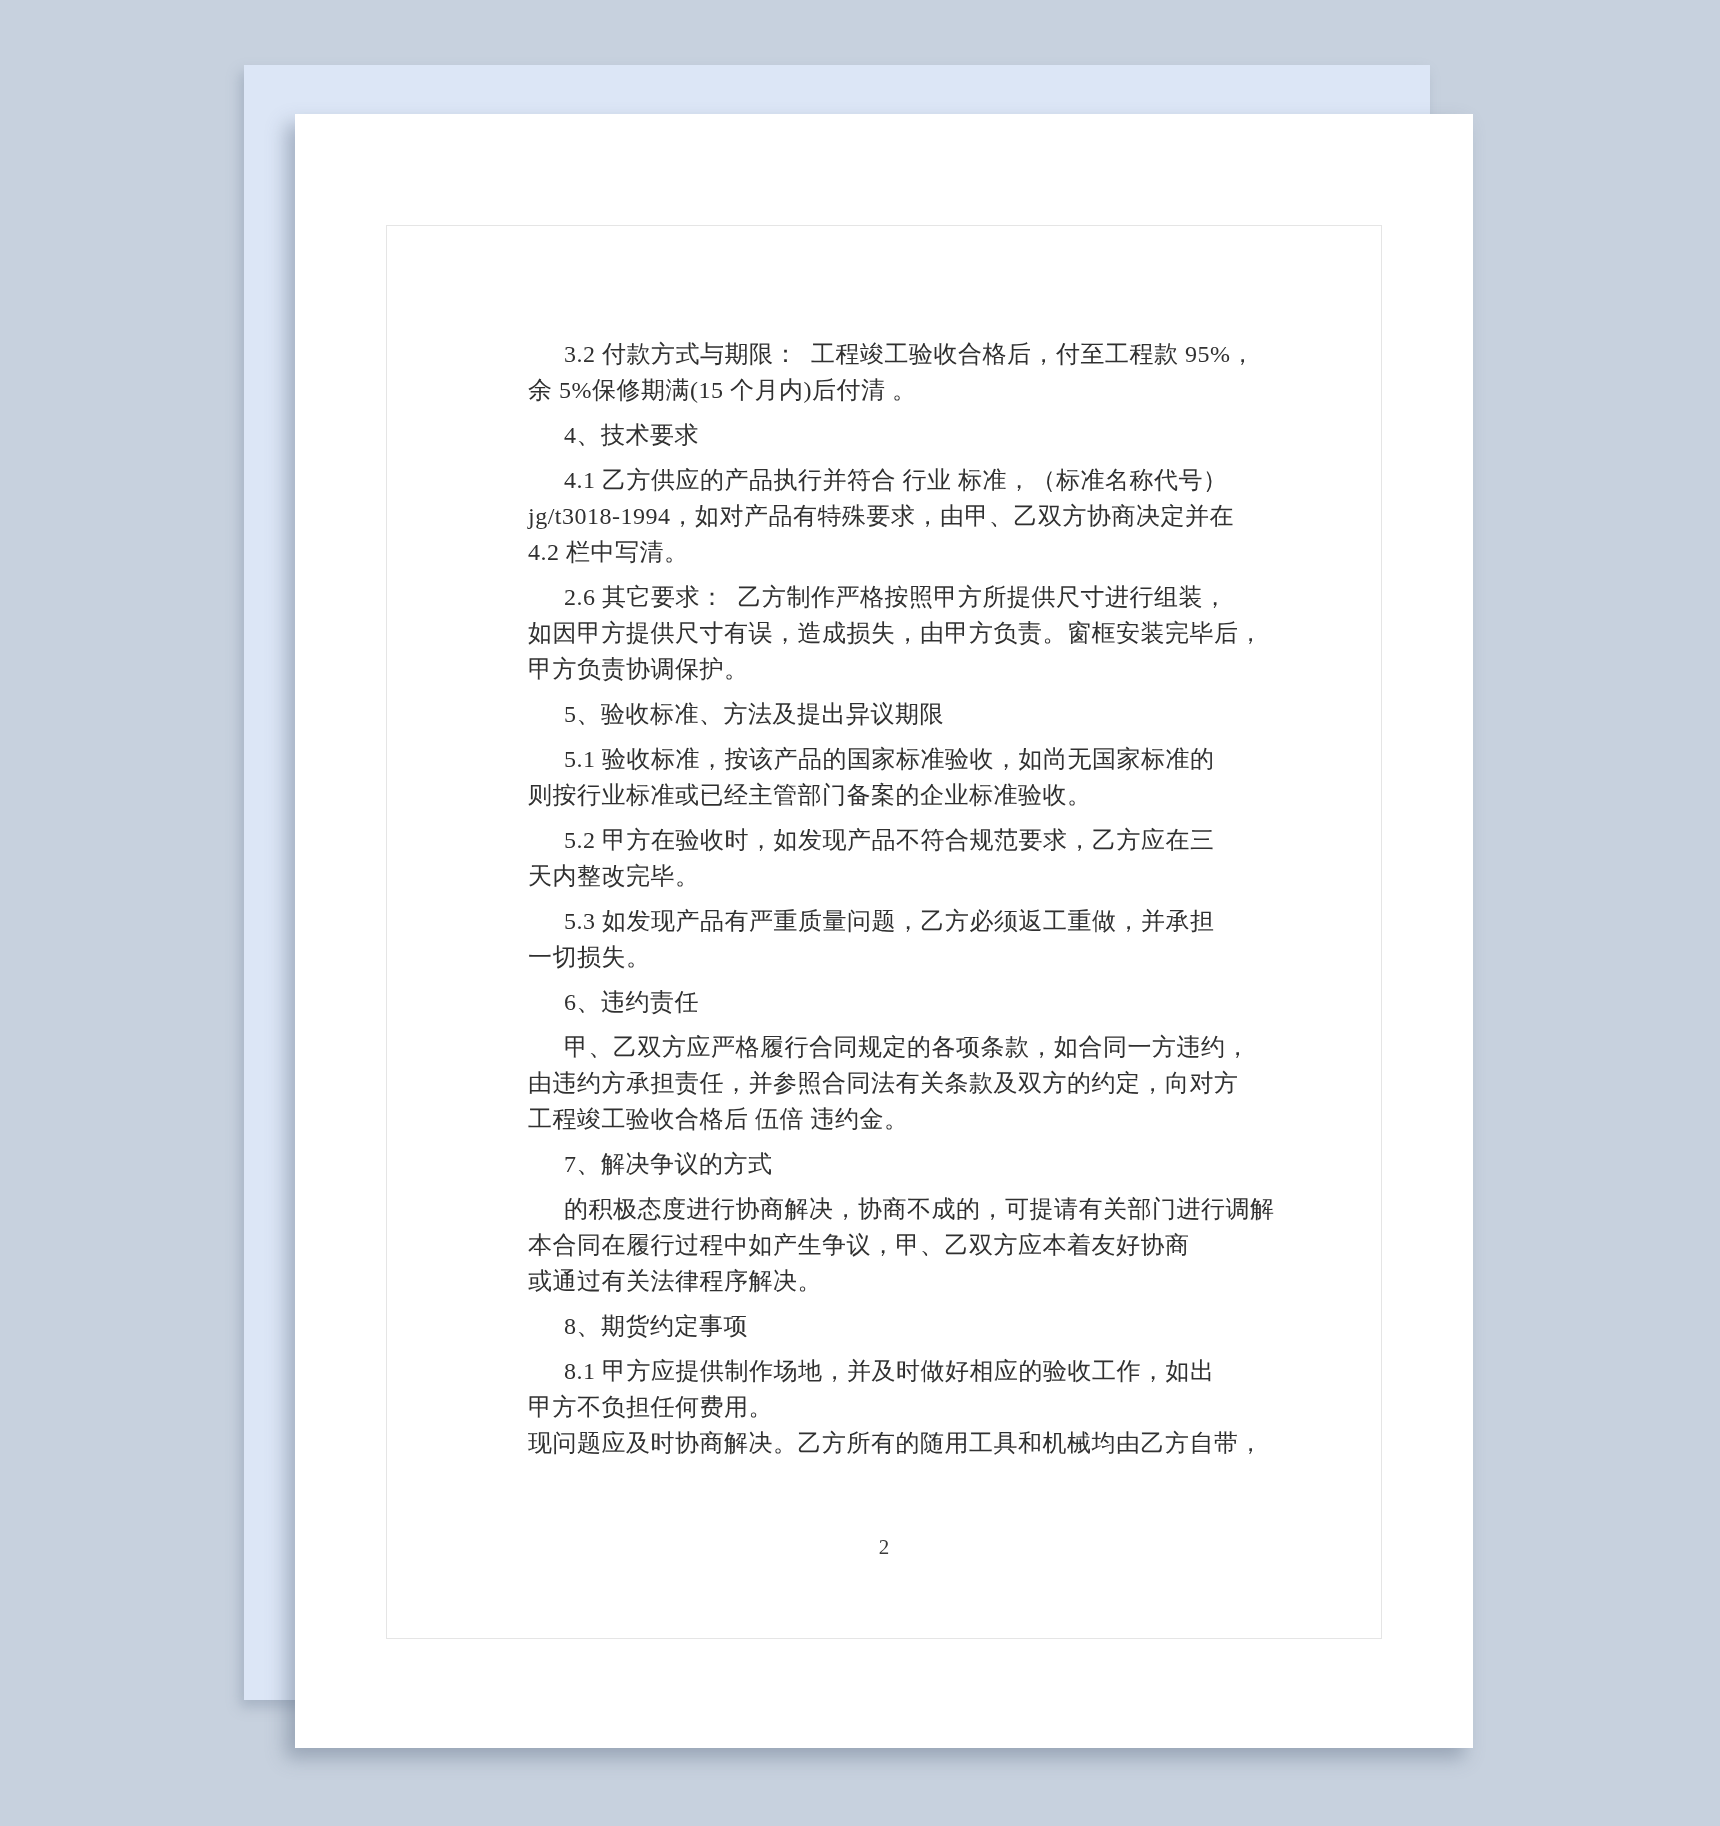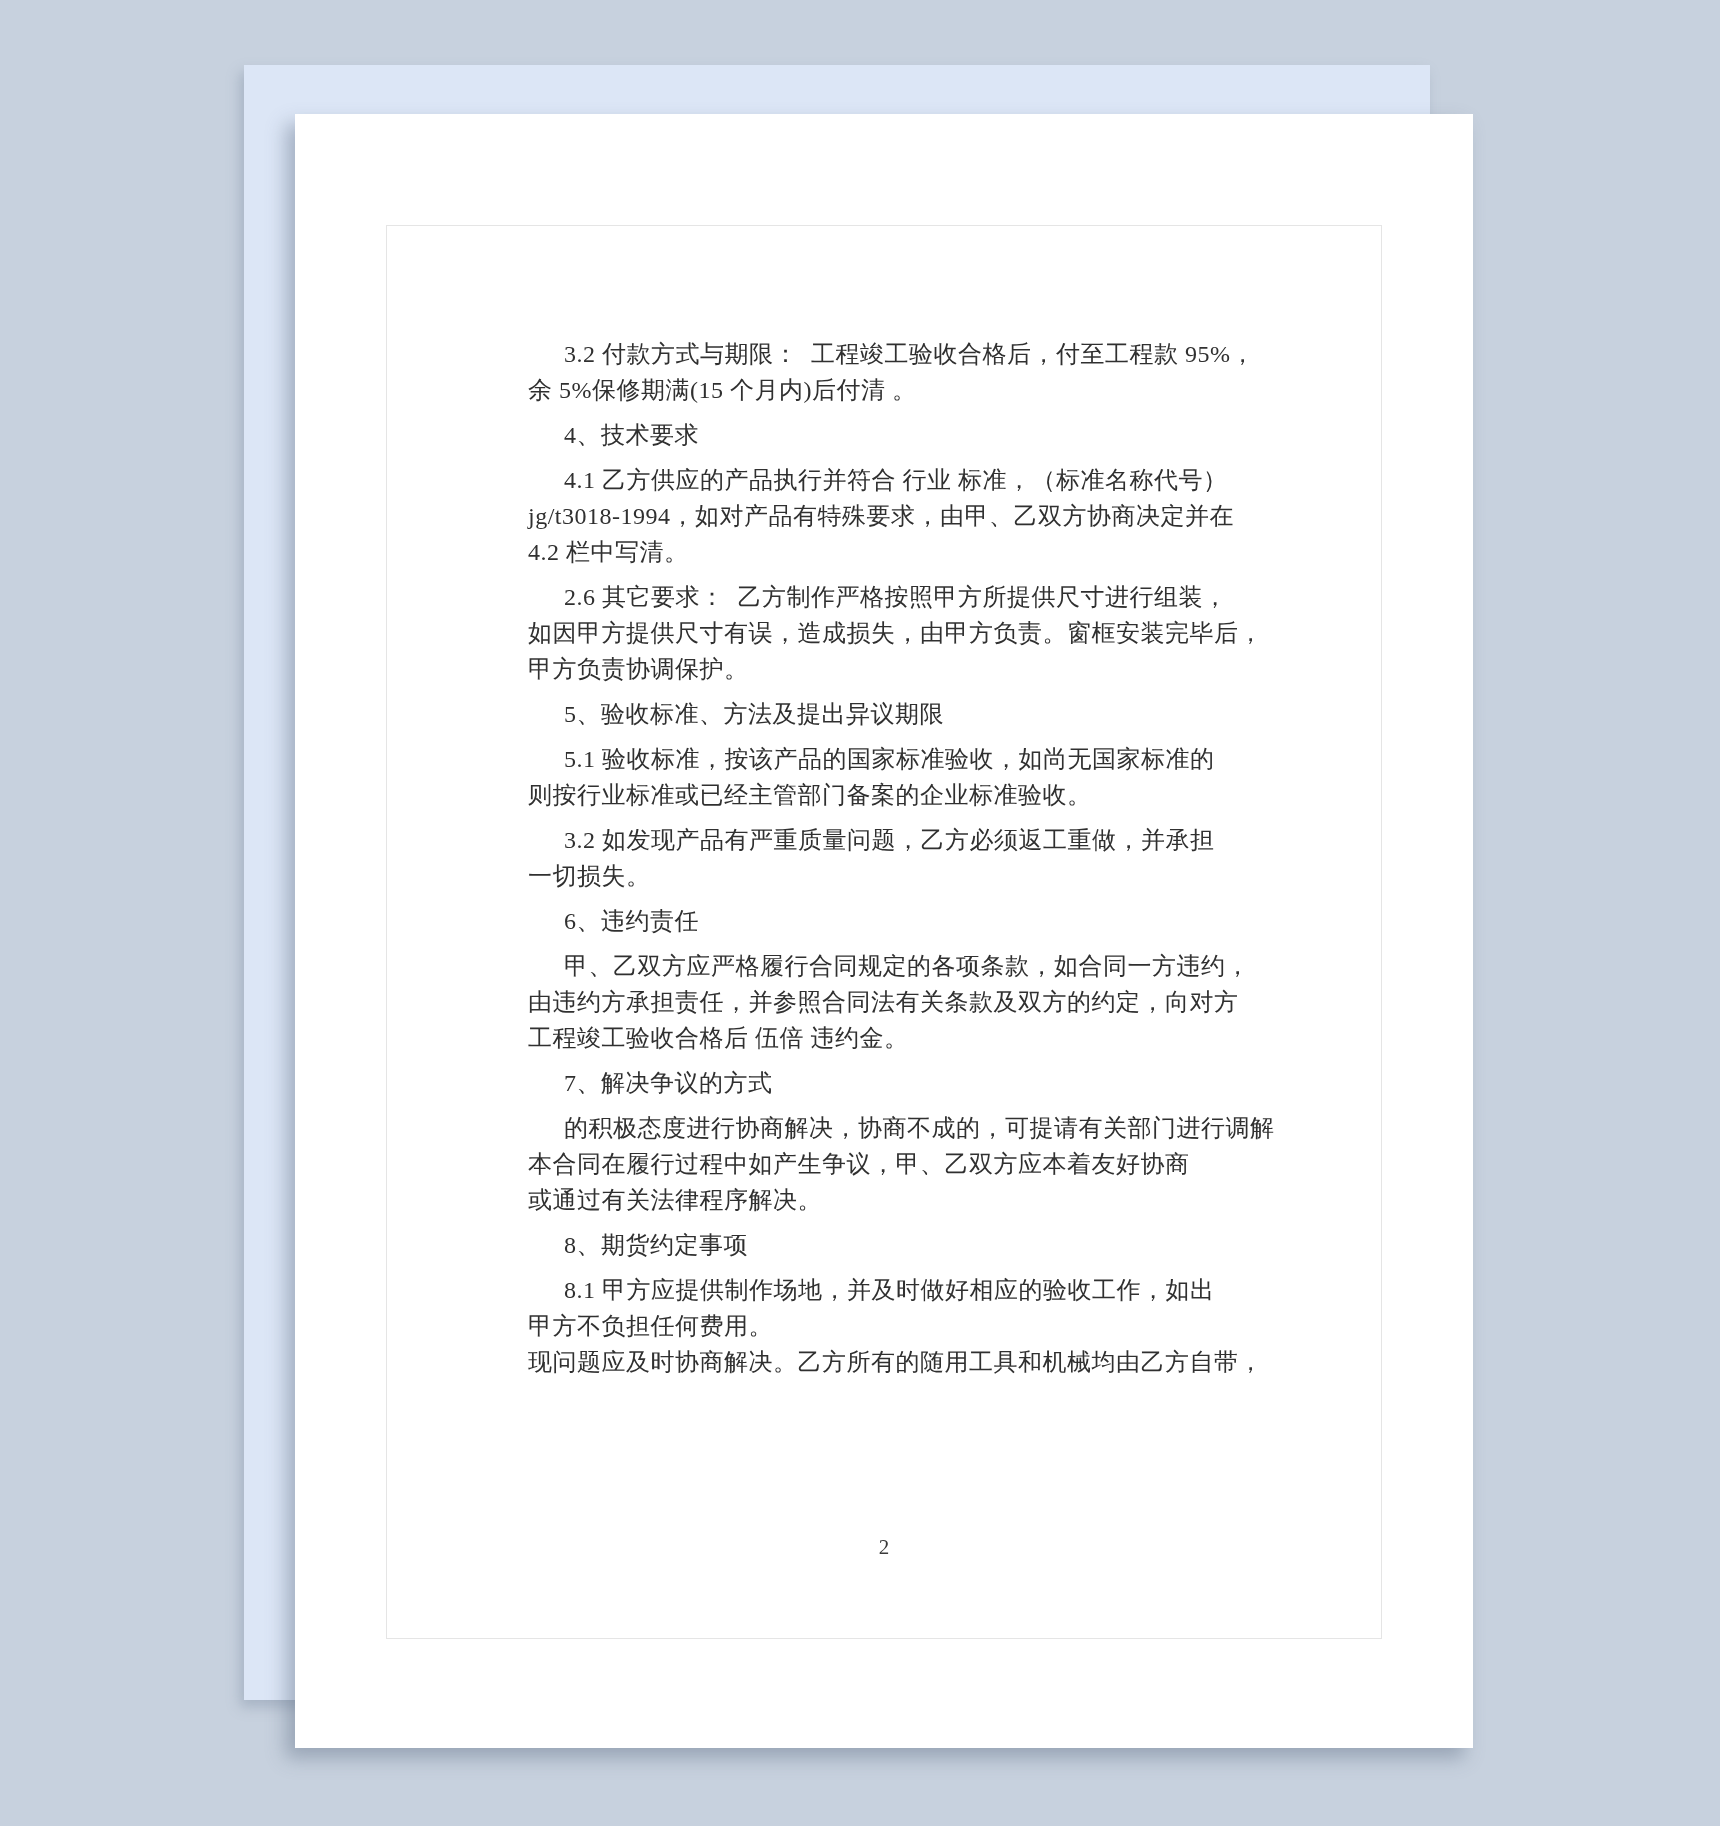--- a/index.html
+++ b/index.html
@@ -73,23 +73,27 @@
 
       <div class="para">
         <div class="line">5、验收标准、方法及提出异议期限</div>
       </div>
 
       <div class="para">
         <div class="line">5.1 验收标准，按该产品的国家标准验收，如尚无国家标准的</div>
         <div class="line">则按行业标准或已经主管部门备案的企业标准验收。</div>
       </div>
 
+      <div class="para">
+        <div class="line">5.2 甲方在验收时，如发现产品不符合规范要求，乙方应在三</div>
+        <div class="line">天内整改完毕。</div>
+      </div>
 
       <div class="para">
-        <div class="line">3.2 如发现产品有严重质量问题，乙方必须返工重做，并承担</div>
+        <div class="line">5.3 如发现产品有严重质量问题，乙方必须返工重做，并承担</div>
         <div class="line">一切损失。</div>
       </div>
 
       <div class="para">
         <div class="line">6、违约责任</div>
       </div>
 
       <div class="para">
         <div class="line">甲、乙双方应严格履行合同规定的各项条款，如合同一方违约，</div>
         <div class="line">由违约方承担责任，并参照合同法有关条款及双方的约定，向对方</div>

